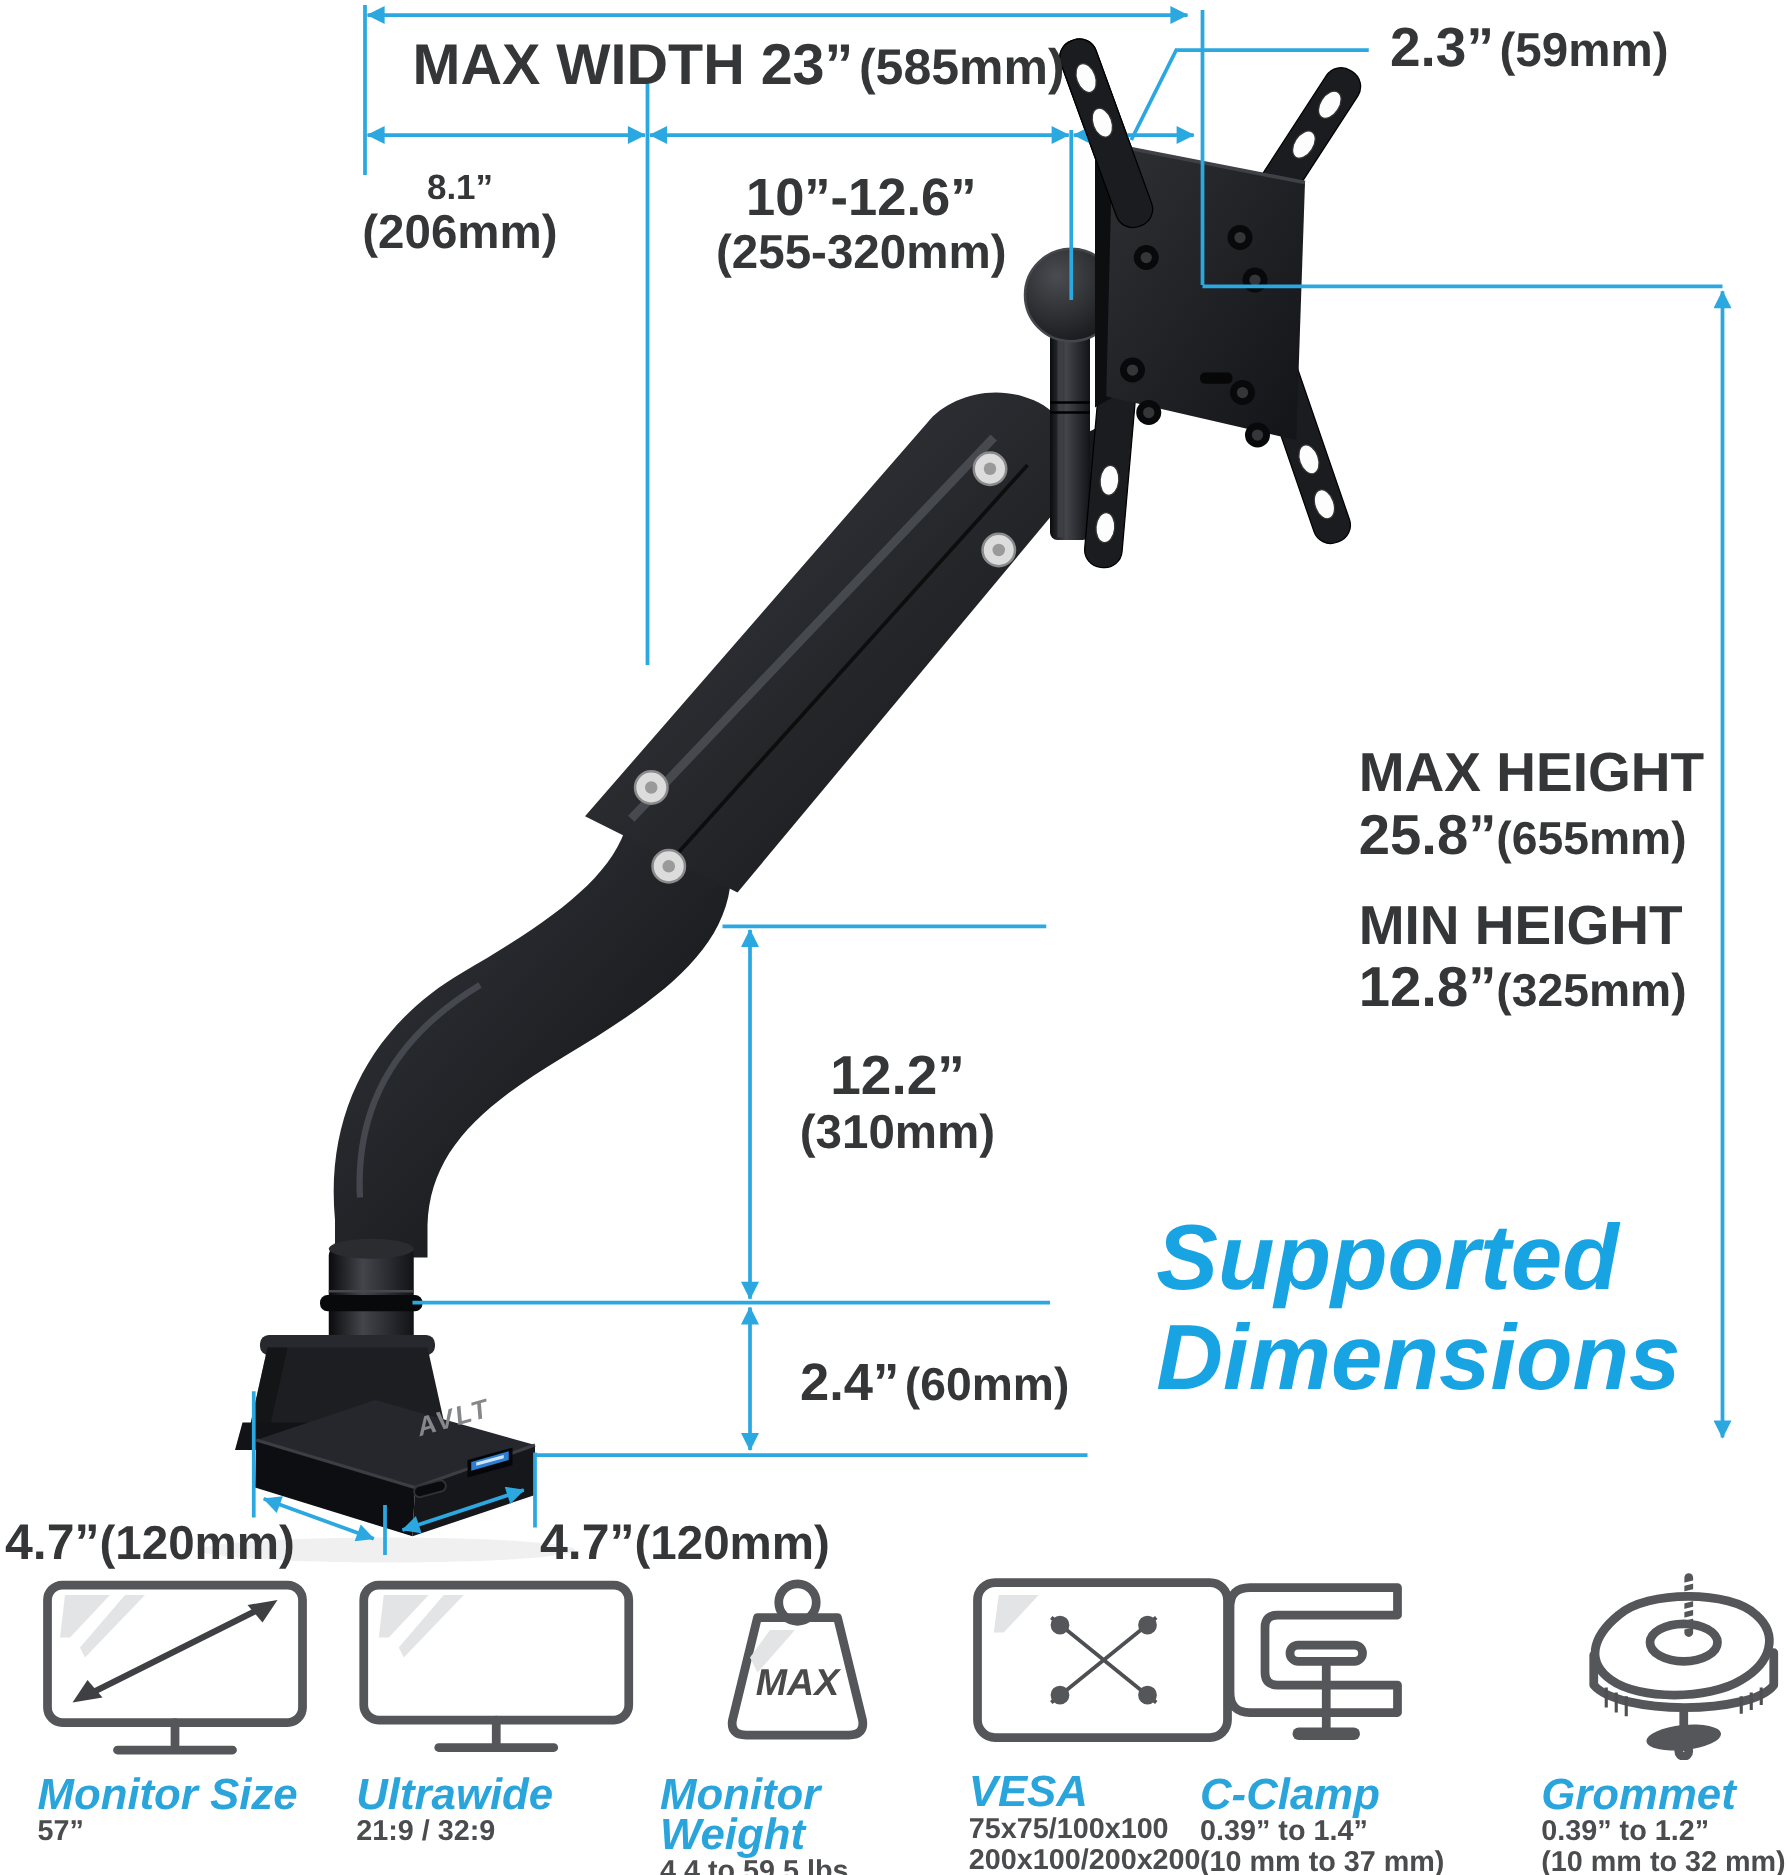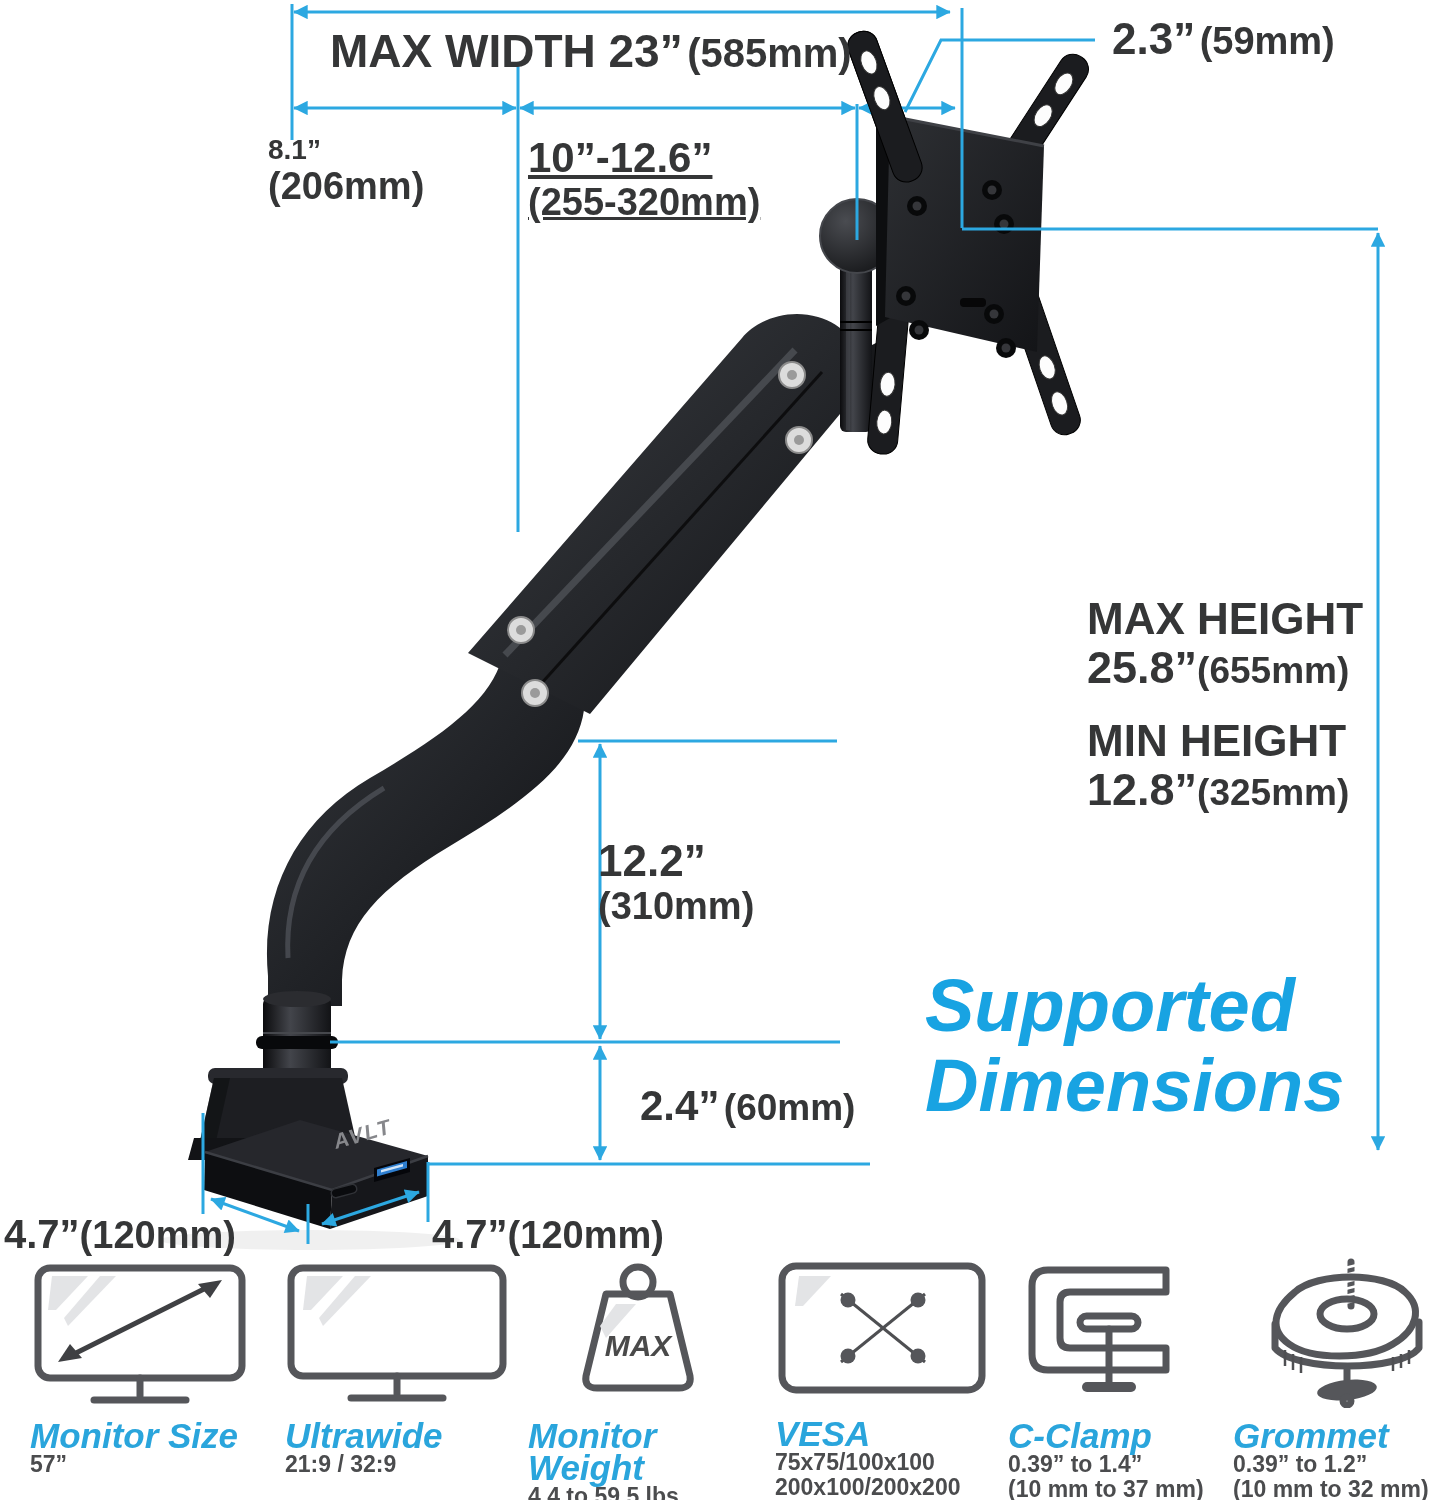--- a/index.html
+++ b/index.html
@@ -2,21 +2,21 @@
 <html style="--dim_blue: #2CA8E1; --headline_blue: #18A3E2; --title_blue: #2AA5DC; --text_dark: #353637; --value_gray: #4b4c4e; --icon_gray: #55565a;"><head>
 <meta charset="utf-8">
 <style>
   html,body{margin:0;padding:0;background:#fff;}
   #stage{position:relative;width:1433px;height:1500px;background:#fff;overflow:hidden;
          font-family:"Liberation Sans",sans-serif;color:var(--text_dark,#353637);}
   #diagram{position:absolute;left:0;top:0;}
   .lbl{position:absolute;white-space:nowrap;font-weight:bold;color:var(--text_dark,#353637);}
   .lbl .main{font-size:44px;}
   .lbl .paren{font-size:38px;}
-  .lbl.center{text-align:left;}
+  .lbl.center{text-align:center;}
   .lbl .ln{display:block;line-height:1.12;}
   .dimline{stroke:var(--dim_blue,#2CA8E1);stroke-width:3;fill:none;}
   .dimarrow{fill:var(--dim_blue,#2CA8E1);}
   .xarm-bar{fill:#1b1c1f;stroke:#000;stroke-width:1;}
   .xarm-hole{fill:#fdfdfd;stroke:#333;stroke-width:1;}
   #headline{position:absolute;left:925px;top:966px;font-size:74px;line-height:80px;
             font-weight:bold;font-style:italic;color:var(--headline_blue,#18A3E2);}
   .feat{position:absolute;top:1258px;height:242px;display:flex;flex-direction:column;align-items:flex-start;}
   .feat .iconwrap{height:150px;display:flex;align-items:flex-end;justify-content:center;}
   .feat .ftitle{margin-top:12px;font-size:35px;font-weight:bold;font-style:italic;
@@ -198,21 +198,21 @@
   <div class="lbl" style="left:1112px;top:14px;">
     <span class="main">2.3”</span>
     <span class="paren">(59mm)</span>
   </div>
 
   <div class="lbl center" style="left:268px;top:134px;width:200px;">
     <span class="ln main" style="font-size:28px;">8.1”</span>
     <span class="ln paren">(206mm)</span>
   </div>
 
-  <div class="lbl center" style="left:528px;top:134px;width:322px;text-decoration:underline;">
+  <div class="lbl center" style="left:528px;top:134px;width:322px;">
     <span class="ln main" style="font-size:42px;">10”-12.6”</span>
     <span class="ln paren">(255-320mm)</span>
   </div>
 
   <div class="lbl" style="left:1087px;top:594px;">
     <span class="ln" style="font-size:44px;">MAX HEIGHT</span>
     <span class="ln"><span style="font-size:45px;">25.8”</span><span style="font-size:37px;">(655mm)</span></span>
     <span class="ln" style="font-size:44px;margin-top:22px;">MIN HEIGHT</span>
     <span class="ln"><span style="font-size:45px;">12.8”</span><span style="font-size:37px;">(325mm)</span></span>
   </div>
@@ -298,21 +298,21 @@
         <circle class="ic-fill" cx="143" cy="42" r="7.5"></circle>
         <circle class="ic-fill" cx="73" cy="98" r="7.5"></circle>
         <circle class="ic-fill" cx="143" cy="98" r="7.5"></circle>
       </svg>
     </div>
     <div class="ftitle">VESA</div>
     <div class="fval">75x75/100x100</div>
     <div class="fval">200x100/200x200</div>
   </div>
 
-  <div class="feat" style="left:1008px;width:240px;">
+  <div class="feat" style="left:960px;width:240px;">
     <div class="iconwrap">
       <svg width="190" height="150" viewBox="0 0 190 150">
         <path class="ic" d="M158,12 H40 Q24,12 24,28 V96 Q24,112 40,112 H158 V90 H62 Q52,90 52,80 V44 Q52,34 62,34 H158 Z" stroke-width="8"></path>
         <rect class="ic" x="72" y="58" width="58" height="13" rx="6.5" stroke-width="6"></rect>
         <line class="ic" x1="101" y1="71" x2="101" y2="124" stroke-width="6"></line>
         <rect class="ic-fill" x="74" y="124" width="54" height="10" rx="5"></rect>
       </svg>
     </div>
     <div class="ftitle">C-Clamp</div>
     <div class="fval">0.39” to 1.4”</div>

